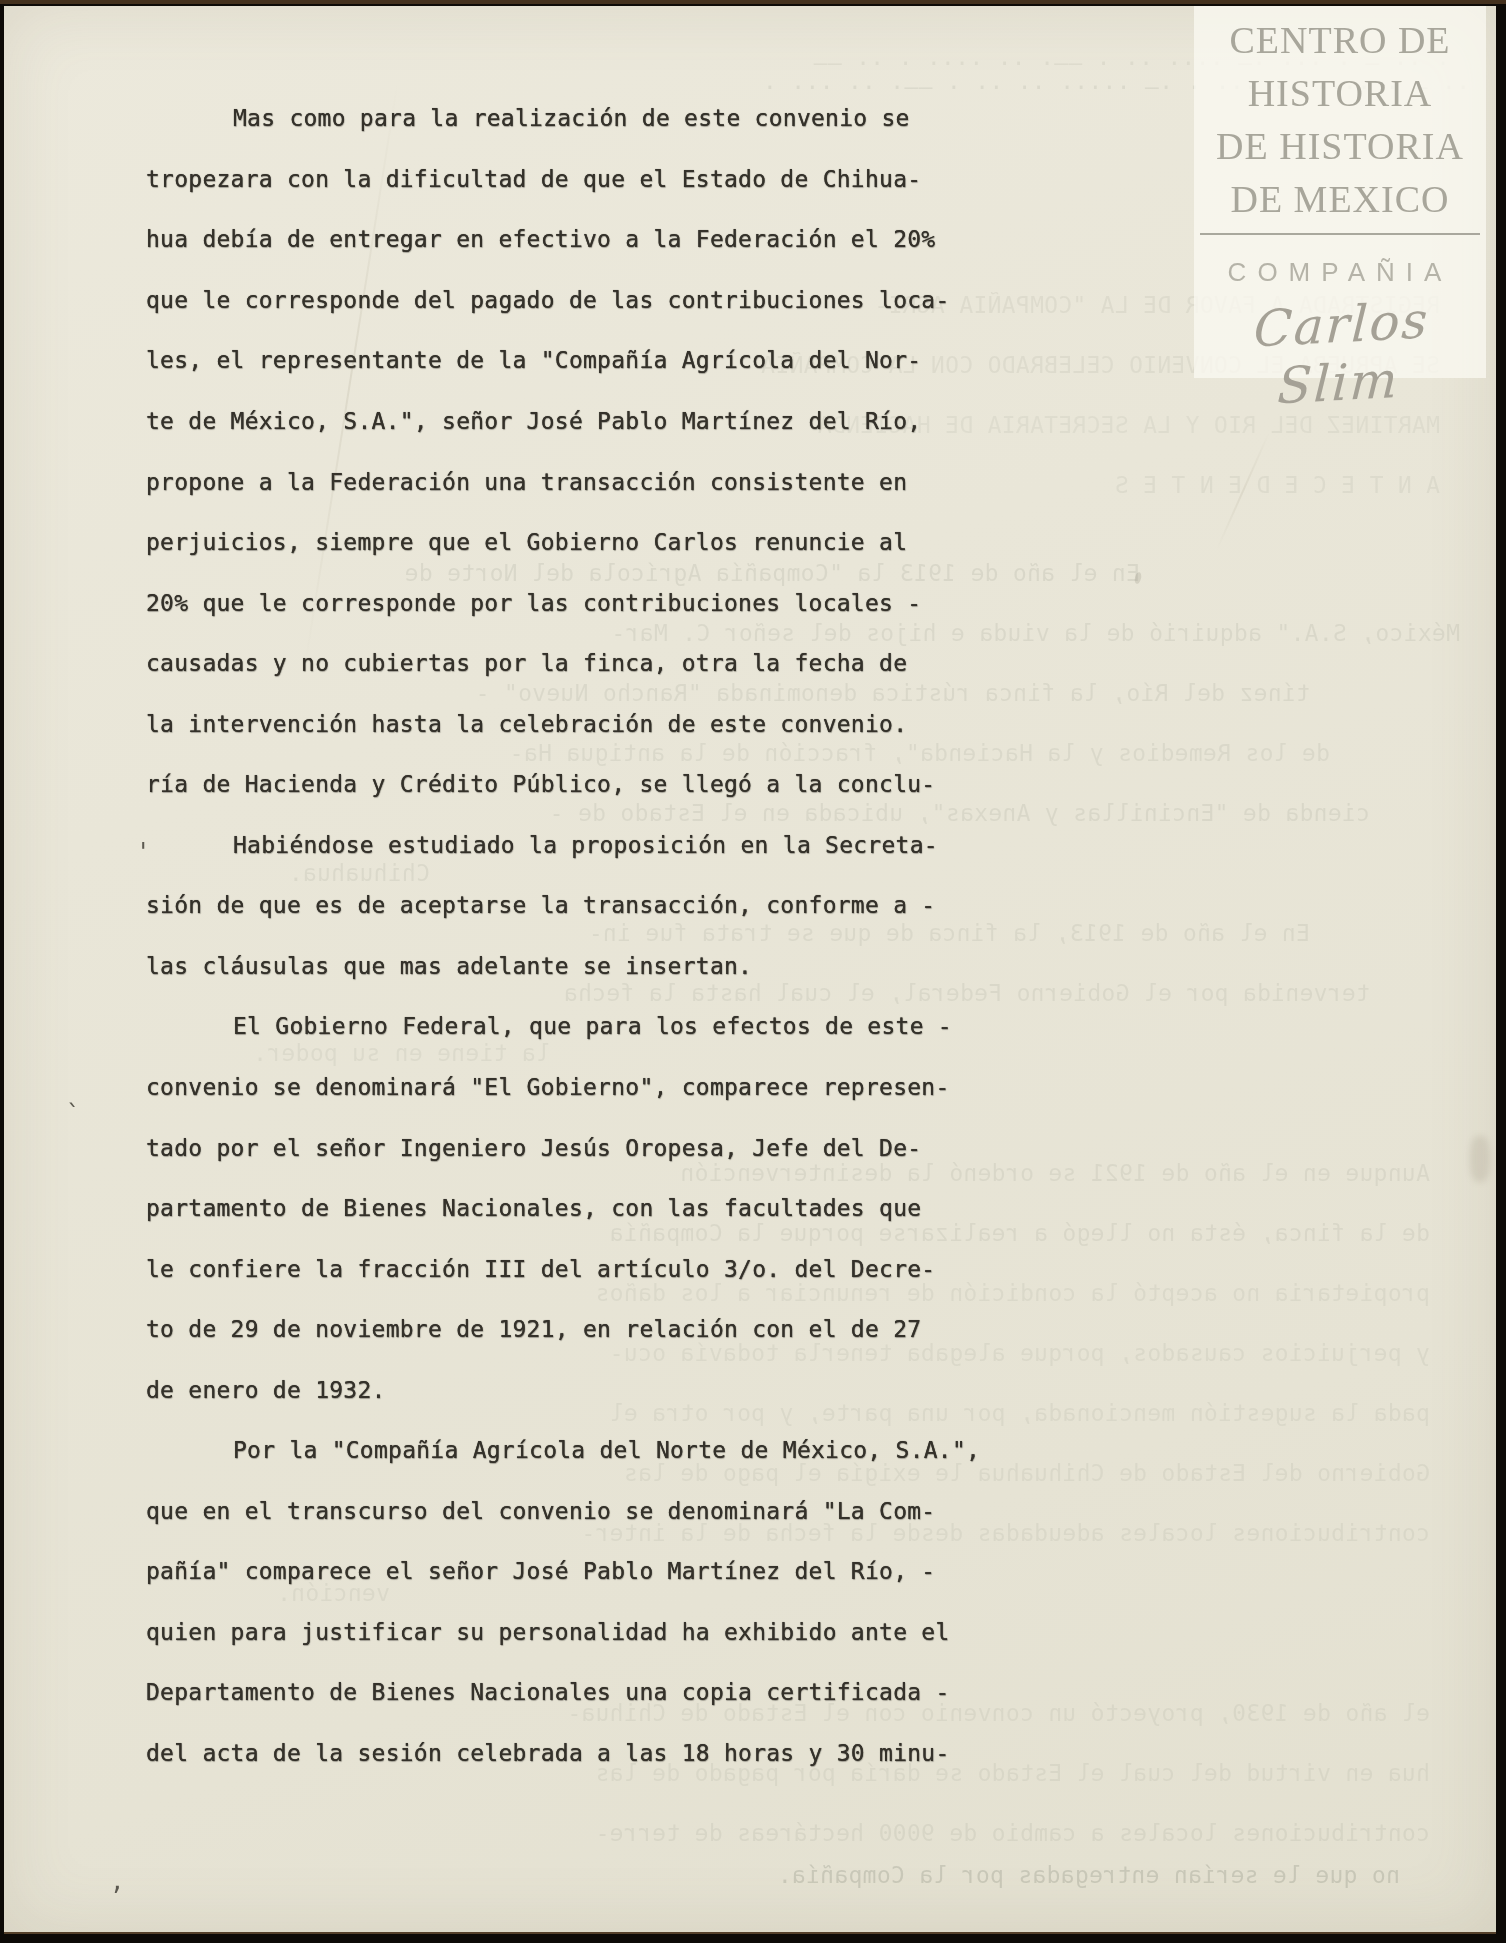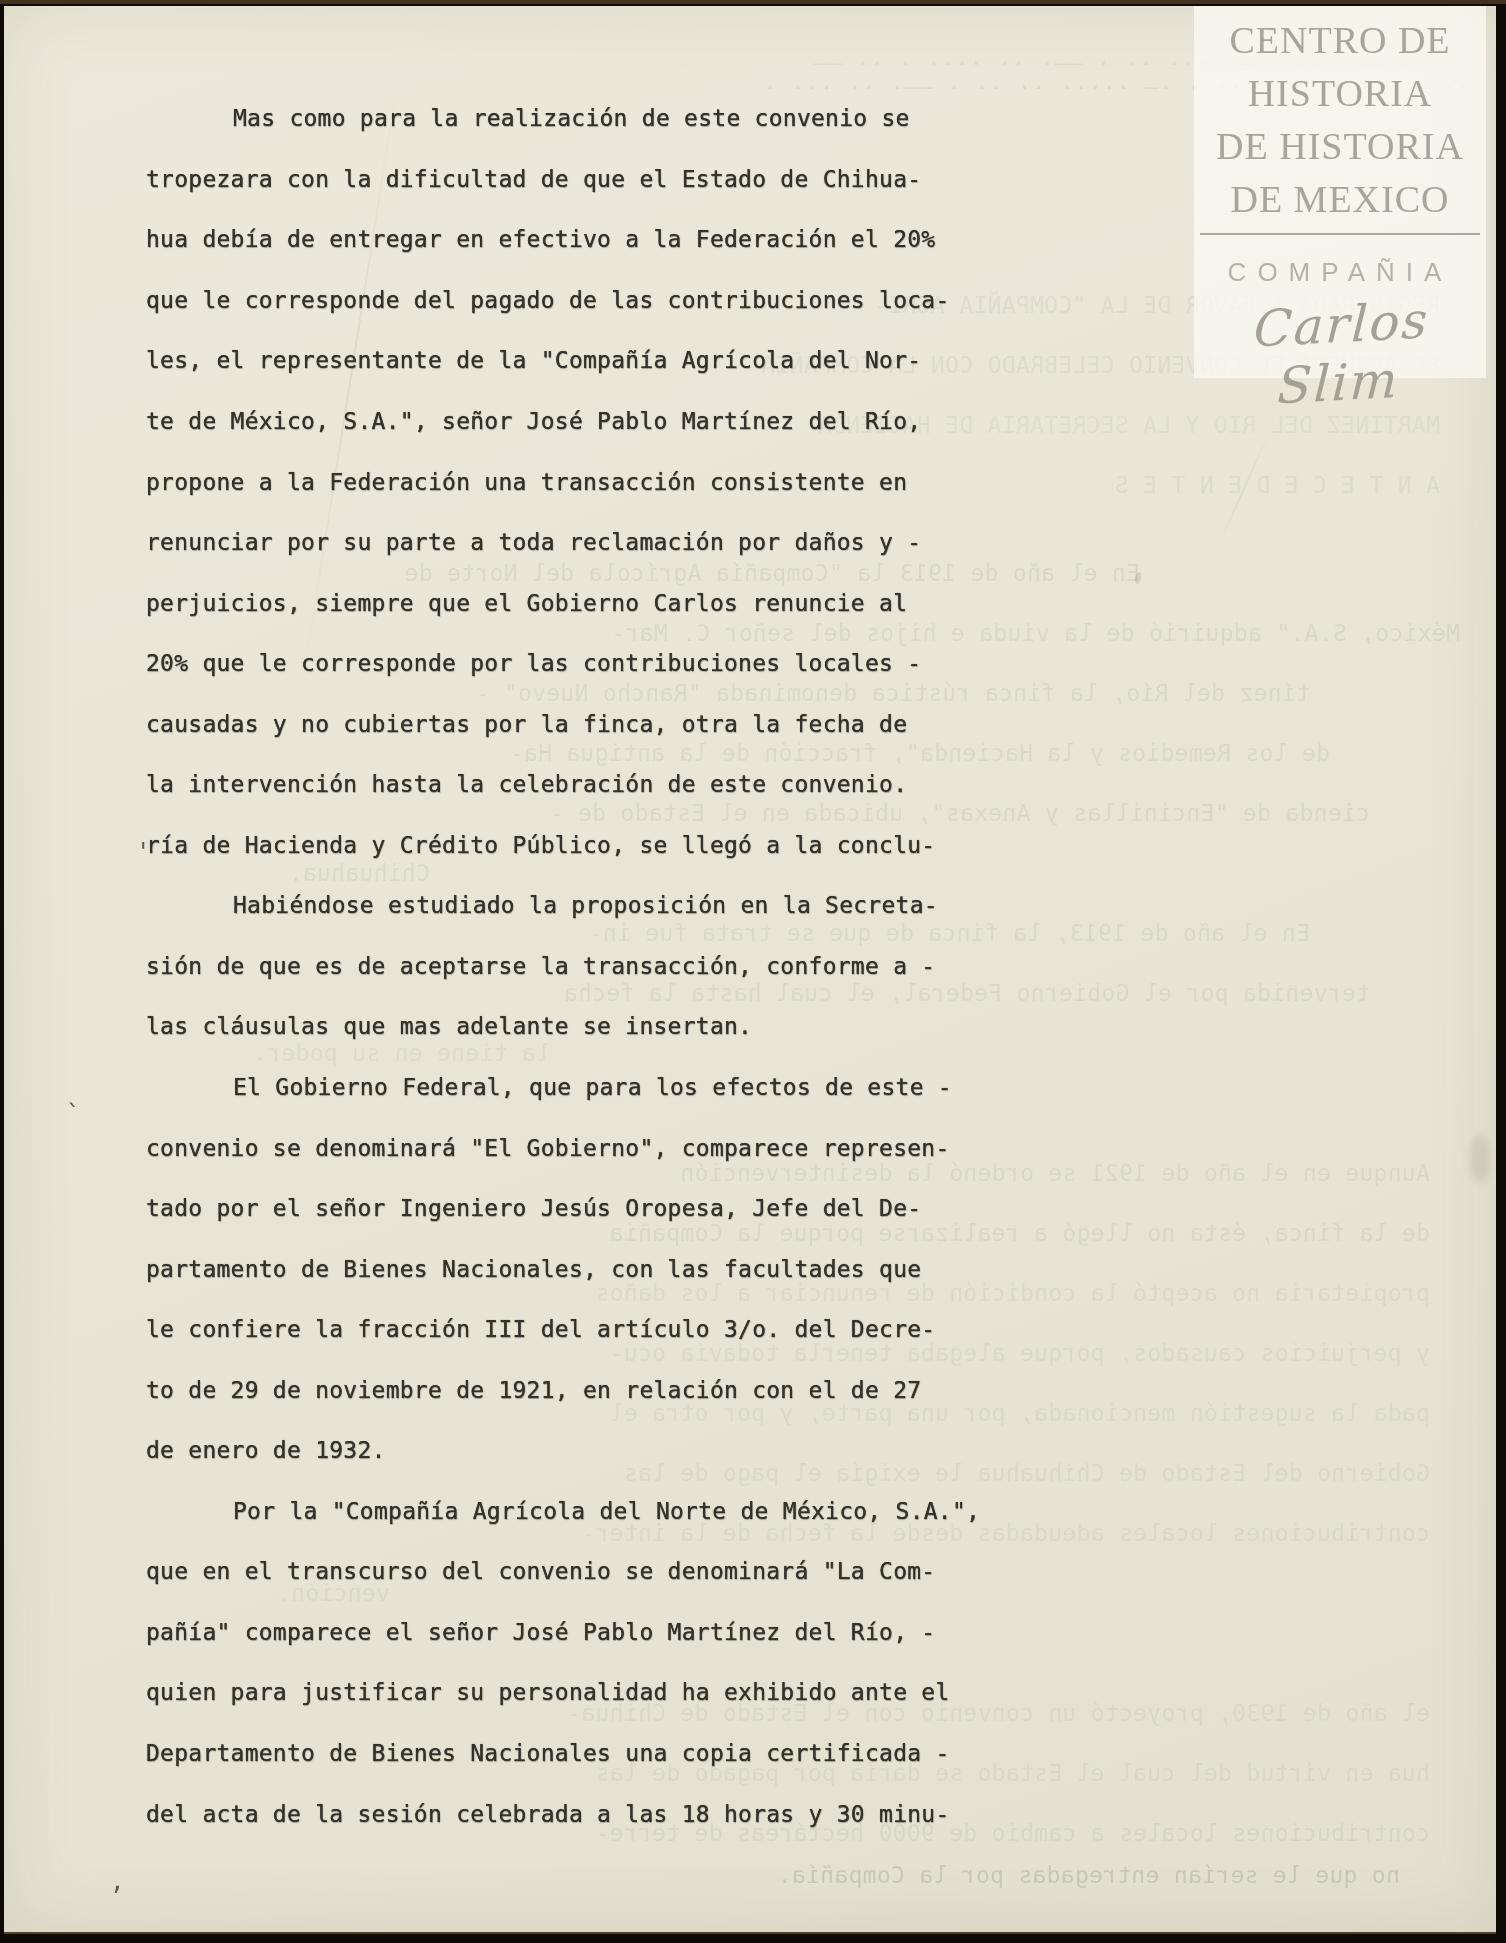--- a/index.html
+++ b/index.html
@@ -104,21 +104,20 @@
     <div class="bleed" style="top:1856px;left:296px;width:1100px;opacity:.22">no que le serían entregadas por la Compañía.</div>
 
     <div class="typed">
       <div class="line indent">Mas como para la realización de este convenio se</div>
       <div class="line">tropezara con la dificultad de que el Estado de Chihua-</div>
       <div class="line">hua debía de entregar en efectivo a la Federación el 20%</div>
       <div class="line">que le corresponde del pagado de las contribuciones loca-</div>
       <div class="line">les, el representante de la "Compañía Agrícola del Nor-</div>
       <div class="line">te de México, S.A.", señor José Pablo Martínez del Río,</div>
       <div class="line">propone a la Federación una transacción consistente en</div>
-      <div class="line">renunciar por su parte a toda reclamación por daños y -</div>
       <div class="line">perjuicios, siempre que el Gobierno Carlos renuncie al</div>
       <div class="line">20% que le corresponde por las contribuciones locales -</div>
       <div class="line">causadas y no cubiertas por la finca, otra la fecha de</div>
       <div class="line">la intervención hasta la celebración de este convenio.</div>
       <div class="line">ría de Hacienda y Crédito Público, se llegó a la conclu-</div>
       <div class="line indent">Habiéndose estudiado la proposición en la Secreta-</div>
       <div class="line">sión de que es de aceptarse la transacción, conforme a -</div>
       <div class="line">las cláusulas que mas adelante se insertan.</div>
       <div class="line indent">El Gobierno Federal, que para los efectos de este -</div>
       <div class="line">convenio se denominará "El Gobierno", comparece represen-</div>

